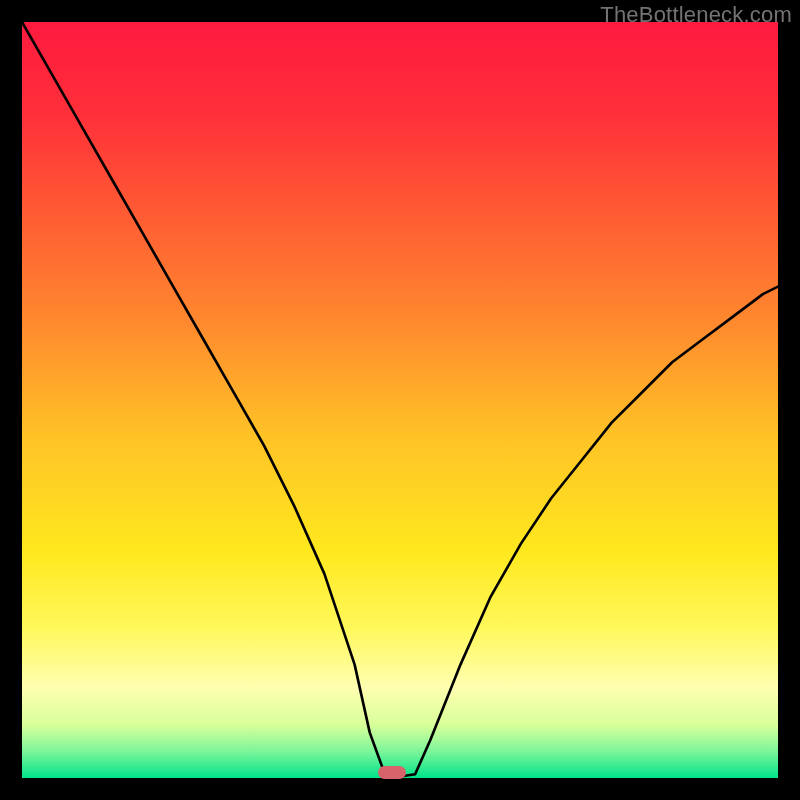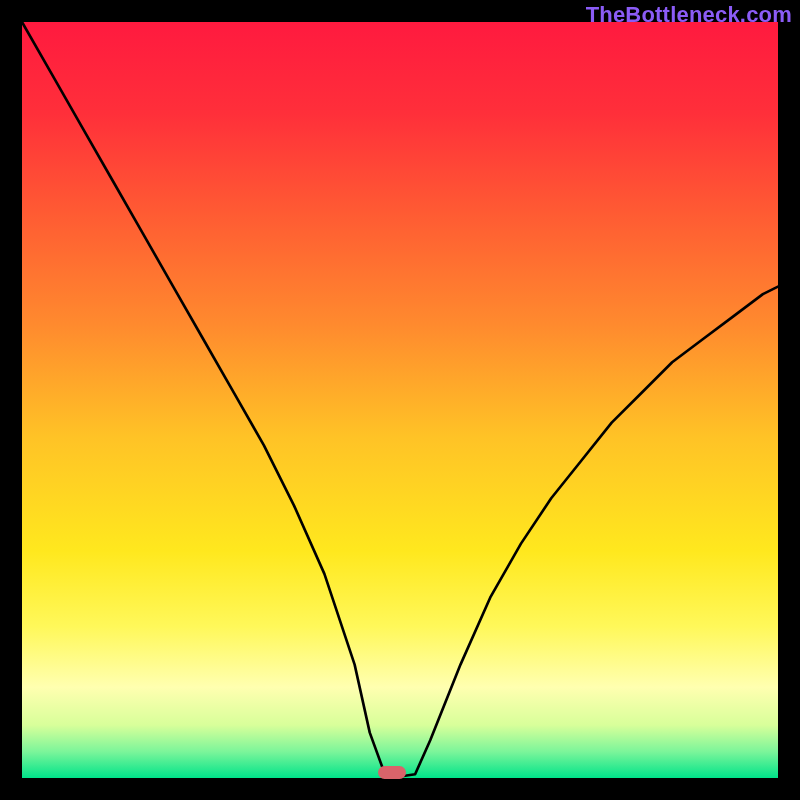--- a/index.html
+++ b/index.html
@@ -15,22 +15,22 @@
     position: relative;
     width: 800px;
     height: 800px;
     background: #000;
   }
   .watermark {
     position: absolute;
     top: 2px;
     right: 8px;
     font-size: 22px;
-    font-weight: 700;
-    color: #8b5cf6;
+    font-weight: 400;
+    color: #737373;
     letter-spacing: 0.2px;
     z-index: 20;
   }
   svg.plot {
     position: absolute;
     left: 22px;
     top: 22px;
     width: 756px;
     height: 756px;
     display: block;

